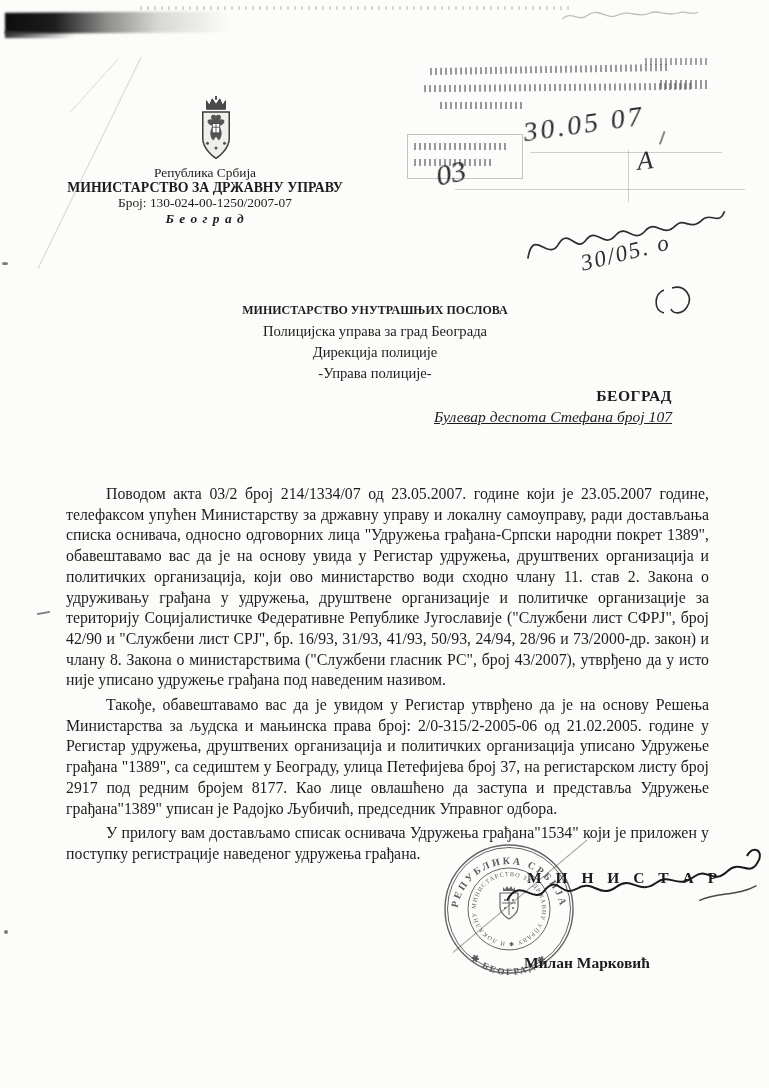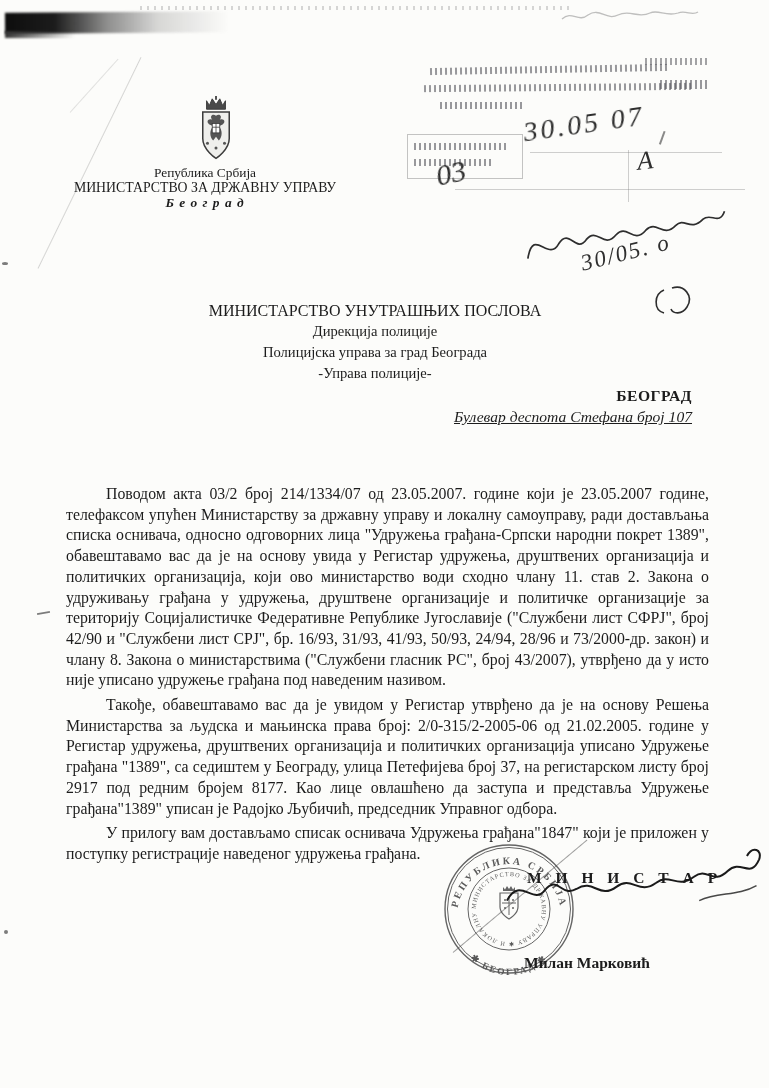--- a/index.html
+++ b/index.html
@@ -19,26 +19,26 @@
   .c3{left:453px;top:952px;width:175px;transform:rotate(-40deg);background:rgba(80,80,80,.55);}
   .speck{background:rgba(70,70,70,.7);border-radius:50%;}
   
   .stampline{position:absolute;height:7px;
     background:repeating-linear-gradient(90deg,rgba(85,85,92,.6) 0 2px,rgba(200,200,200,0) 2px 5px);
     filter:blur(.7px);}
   .stampbox{left:407px;top:134px;width:114px;height:43px;border:1px solid rgba(110,110,110,.4);filter:blur(.4px);}
   .gridline{position:absolute;background:rgba(120,120,120,.35);filter:blur(.5px);}
   
   .letterhead{left:55px;top:165px;width:300px;text-align:center;line-height:15.2px;font-size:13.4px;}
-  .letterhead .b{font-weight:normal;font-size:13.8px;}
+  .letterhead .b{font-weight:bold;font-size:13.8px;}
   .lh-city{font-weight:bold;letter-spacing:1px;font-style:italic;}
   
   .recipient{left:150px;top:300px;width:450px;text-align:center;line-height:21px;font-size:14.6px;}
-  .recipient .r1{font-weight:normal;font-size:16px;}
-  .cityblock{left:400px;top:385px;width:292px;text-align:right;line-height:21px;font-size:15.6px;}
+  .recipient .r1{font-weight:bold;font-size:12px;}
+  .cityblock{left:380px;top:385px;width:292px;text-align:right;line-height:21px;font-size:15.6px;}
   .cityblock .c-city{font-weight:bold;letter-spacing:.5px;}
   .cityblock .c-addr{font-style:italic;text-decoration:underline;}
   
   .bodytext{left:62px;top:480px;width:651px;font-size:15.8px;line-height:20.7px;text-align:justify;}
   .bodytext p{margin:4px;text-indent:40px;}
   
   .hand{font-style:italic;color:#2e2e2e;white-space:nowrap;}
   .hd-date{left:523px;top:108px;font-size:28px;transform:rotate(-8deg);letter-spacing:3px;filter:blur(.3px);}
   .hd-03{left:436px;top:156px;font-size:30px;transform:rotate(-12deg);filter:blur(.2px);}
   .hd-a{left:637px;top:146px;font-size:26px;transform:rotate(-6deg);}
@@ -101,38 +101,39 @@
     <rect x="20" y="29" width="8" height="10" fill="#fff" stroke="#333" stroke-width=".8"></rect>
     <path d="M24,29 V39 M20,33 H28" stroke="#333" stroke-width=".8"></path>
     <circle cx="15" cy="50" r="1.6" fill="#555"></circle>
       <circle cx="33" cy="50" r="1.6" fill="#555"></circle>
     <circle cx="24" cy="55" r="1.6" fill="#555"></circle>
   </svg>
 
   <div class="abs letterhead">
     <div>Република Србија</div>
     <div class="b">МИНИСТАРСТВО ЗА ДРЖАВНУ УПРАВУ</div>
+    <div>Број: 130-024-00-1250/2007-07</div>
     <div class="lh-city">Б е о г р а д</div>
   </div>
 
   <div class="abs recipient">
     <div class="r1">МИНИСТАРСТВО УНУТРАШЊИХ ПОСЛОВА</div>
+    <div>Полицијска управа за град Београда</div>
     <div>Дирекција полиције</div>
-    <div>Полицијска управа за град Београда</div>
     <div>-Управа полиције-</div>
   </div>
   <div class="abs cityblock">
     <div class="c-city">БЕОГРАД</div>
     <div class="c-addr">Булевар деспота Стефана број 107</div>
   </div>
 
   <div class="abs bodytext">
     <p>Поводом акта 03/2 број 214/1334/07 од 23.05.2007. године који је 23.05.2007 године, телефаксом упућен Министарству за државну управу и локалну самоуправу, ради достављања списка оснивача, односно одговорних лица "Удружења грађана-Српски народни покрет 1389", обавештавамо вас да је на основу увида у Регистар удружења, друштвених организација и политичких организација, који ово министарство води сходно члану 11. став 2. Закона о удруживању грађана у удружења, друштвене организације и политичке организације за територију Социјалистичке Федеративне Републике Југославије ("Службени лист СФРЈ", број 42/90 и "Службени лист СРЈ", бр. 16/93, 31/93, 41/93, 50/93, 24/94, 28/96 и 73/2000-др. закон) и члану 8. Закона о министарствима ("Службени гласник РС", број 43/2007), утврђено да у исто није уписано удружење грађана под наведеним називом.</p>
     <p>Такође, обавештавамо вас да је увидом у Регистар утврђено да је на основу Решења Министарства за људска и мањинска права број: 2/0-315/2-2005-06 од 21.02.2005. године у Регистар  удружења, друштвених организација и политичких организација уписано Удружење грађана "1389", са седиштем у Београду, улица Петефијева број 37, на регистарском листу број 2917 под редним бројем 8177. Као лице овлашћено да заступа и представља Удружење грађана"1389" уписан је Радојко Љубичић, председник Управног одбора.</p>
-    <p>У прилогу вам достављамо списак оснивача Удружења грађана"1847" који је приложен у поступку регистрације наведеног удружења грађана.</p>
+    <p>У прилогу вам достављамо списак оснивача Удружења грађана"1534" који је приложен у поступку регистрације наведеног удружења грађана.</p>
   </div>
 
   <div class="abs sealwrap">
     <svg width="132" height="132" viewBox="0 0 132 132">
       <defs>
         <path id="arcTop" d="M15.1,83.8 A52,52 0 1 1 116.9,83.8"></path>
         <path id="arcBottom" d="M13.1,88.8 A54,54 0 0 0 118.9,88.8"></path>
         <path id="arcInner" d="M33,66 A33,33 0 1 1 99,66 A33,33 0 1 1 33,66"></path>
       </defs>
       <circle cx="66" cy="66" r="64" fill="none" stroke="#4a4a4a" stroke-width="1.4"></circle>

